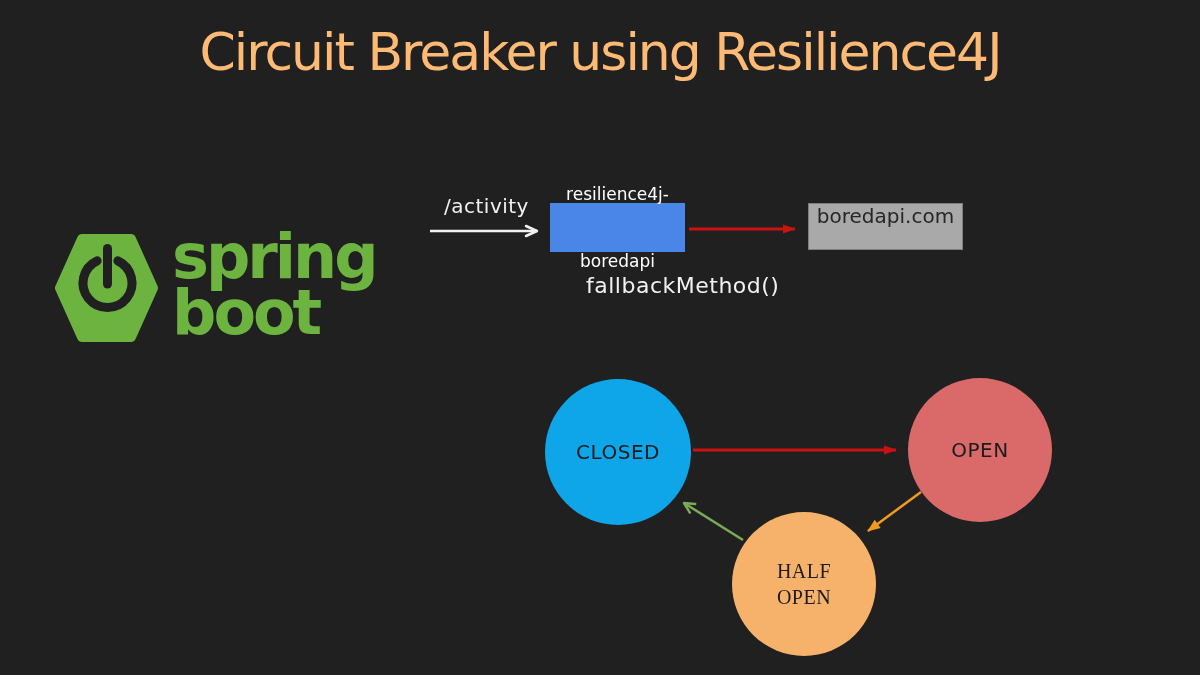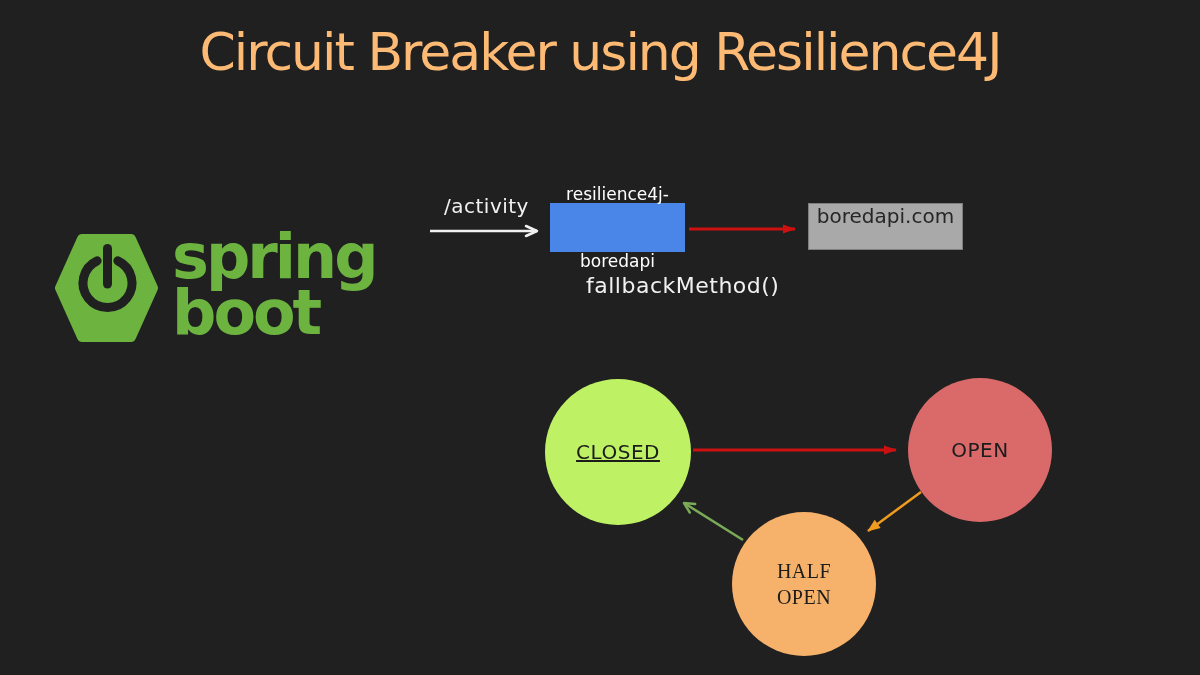--- a/index.html
+++ b/index.html
@@ -50,21 +50,21 @@
   .fallback-label{
     position:absolute;left:562px;top:273px;
     color:#f1f1f1;font-size:22px;letter-spacing:0.5px;margin-left:24px;
   }
   
   .state{
     position:absolute;border-radius:50%;
     display:flex;flex-direction:column;justify-content:center;align-items:center;
     color:#1c1c1c;font-size:20px;letter-spacing:0.5px;text-align:center;line-height:1.3;
   }
-  .state-closed{left:545px;top:379px;width:146px;height:146px;background:#bef264;text-decoration:underline;}
+  .state-closed{left:545px;top:379px;width:146px;height:146px;background:#0ea5e9;}
   .state-open{left:908px;top:378px;width:144px;height:144px;background:#da6a6a;}
   .state-half-open{left:732px;top:512px;width:144px;height:144px;background:#f6b26b;font-family:Liberation Serif, serif;}
   
   .arrows{
     position:absolute;left:0;top:0;width:1200px;height:675px;
     pointer-events:none;
   }
 </style>
 </head>
 <body>

